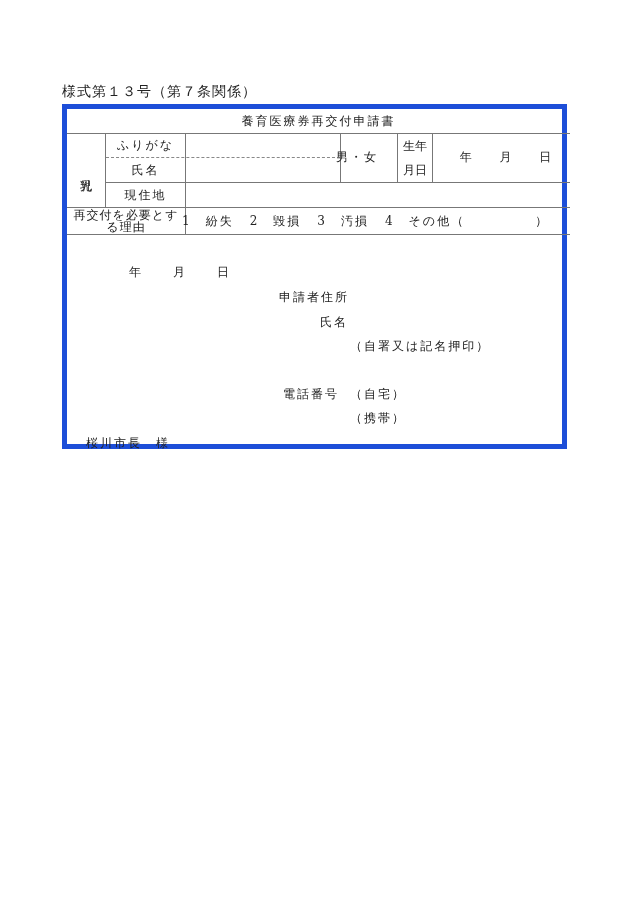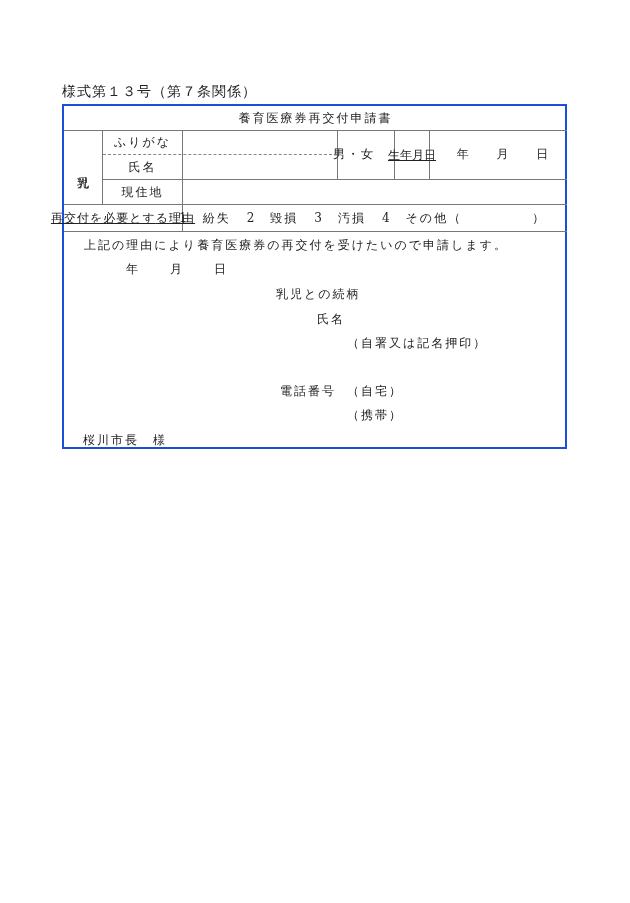--- a/index.html
+++ b/index.html
@@ -1,25 +1,25 @@
 <!DOCTYPE html>
 <html><head>
 <meta charset="utf-8">
 <style>
   html, body { margin:0; padding:0; background:#ffffff; }
   body { width:630px; height:903px; position:relative; font-family:"DejaVu Serif","Liberation Serif",serif; color:#222; overflow:hidden; }
   .abs { position:absolute;margin-top:17px; }
   .form-no { left:62px; top:66px; font-size:14px; letter-spacing:1px; white-space:nowrap; }
-  .frame { left:62px; top:87px; width:505px; height:345px; border:2px solid #1d4ed8; box-sizing:border-box; }
+  .frame { left:62px; top:87px; width:505px; height:345px; border:5px solid #1d4ed8; box-sizing:border-box; }
   .hl { position:absolute; height:0; border-top:1px solid #777; }
   .hl.dash { border-top:1px dashed #888; }
   .vl { position:absolute; width:0; border-left:1px solid #777; }
   .cell { position:absolute; display:flex; align-items:center; justify-content:center; font-size:12px; letter-spacing:2px; white-space:nowrap; }
   .txt { position:absolute; font-size:12px; letter-spacing:2px; white-space:nowrap; }
-  .vert { flex-direction:row; line-height:14px; letter-spacing:0;text-decoration:underline; }
+  .vert { flex-direction:column; line-height:14px; letter-spacing:0; }
 </style>
 </head>
 <body>
 
 <div class="abs form-no">様式第１３号（第７条関係）</div>
 
 <div class="abs frame">
 
   <div class="hl" style="left:0;top:24px;width:503px"></div>
   <div class="hl dash" style="left:39px;top:48px;width:234px"></div>
@@ -63,24 +63,23 @@
     <span>再交付を必要とす</span>
     <span>る理由</span>
   </div>
   <div class="cell" style="left:107px;top:99px;width:384px;height:26px;justify-content:flex-start;padding-left:8px;box-sizing:border-box;gap:16px">
     <span><span>1</span>　<span>紛失</span></span>
     <span><span>2</span>　<span>毀損</span></span>
     <span><span>3</span>　<span>汚損</span></span>
     <span><span>4</span>　<span>その他（　　　　　）</span></span>
   </div>
 
-  <div class="txt" style="left:20px;top:131px">上記の理由により養育医療券の再交付を受けたいので申請します。</div>
   <div class="txt" style="left:62px;top:155px">
     <span>年</span><span style="display:inline-block;width:30px"></span><span>月</span><span style="display:inline-block;width:30px"></span><span>日</span>
   </div>
-  <div class="txt" style="left:212px;top:180px">乳児との続柄</div>
+  <div class="txt" style="left:212px;top:180px">申請者住所</div>
   <div class="txt" style="left:253px;top:205px">氏名</div>
   <div class="txt" style="left:283px;top:229px">（自署又は記名押印）</div>
   <div class="txt" style="left:216px;top:277px">電話番号</div>
   <div class="txt" style="left:283px;top:277px">（自宅）</div>
   <div class="txt" style="left:283px;top:301px">（携帯）</div>
   <div class="txt" style="left:19px;top:326px">桜川市長　様</div>
 </div>
 
 </body></html>

